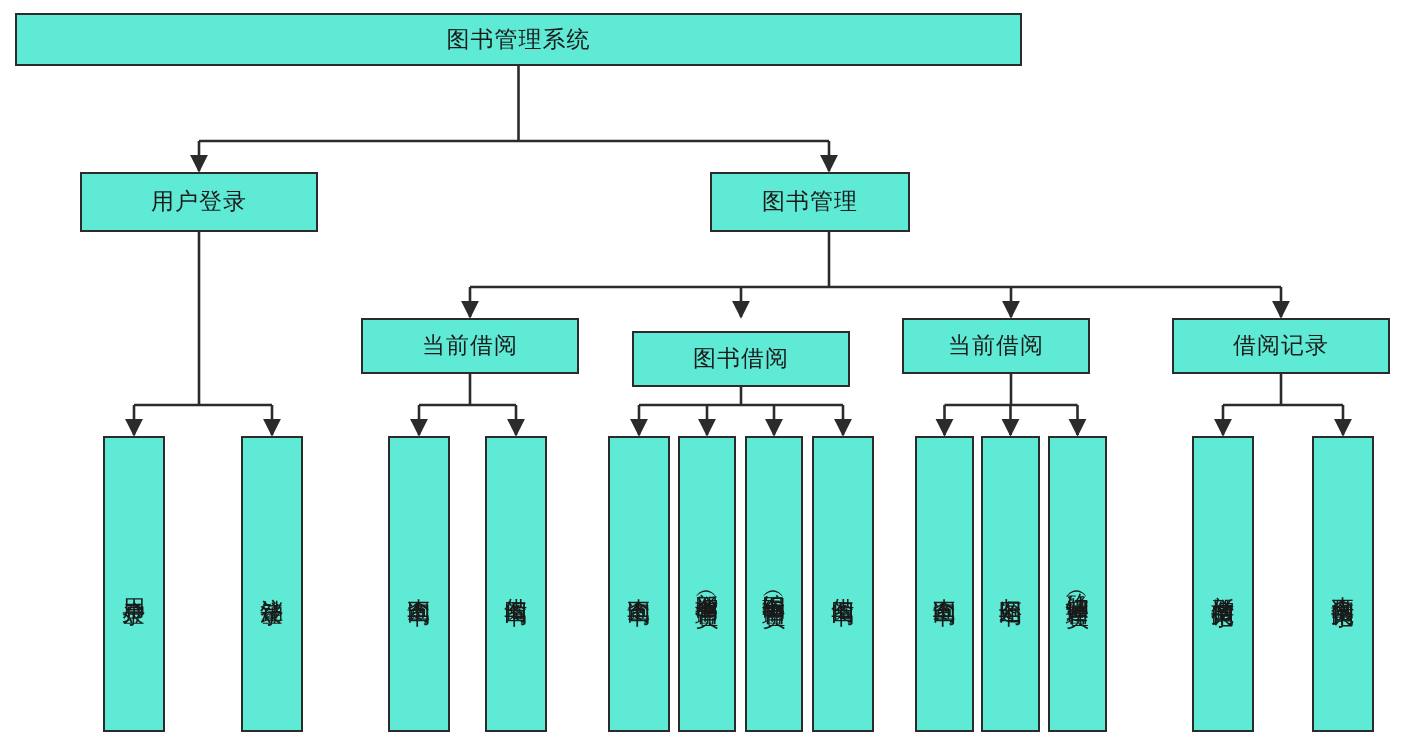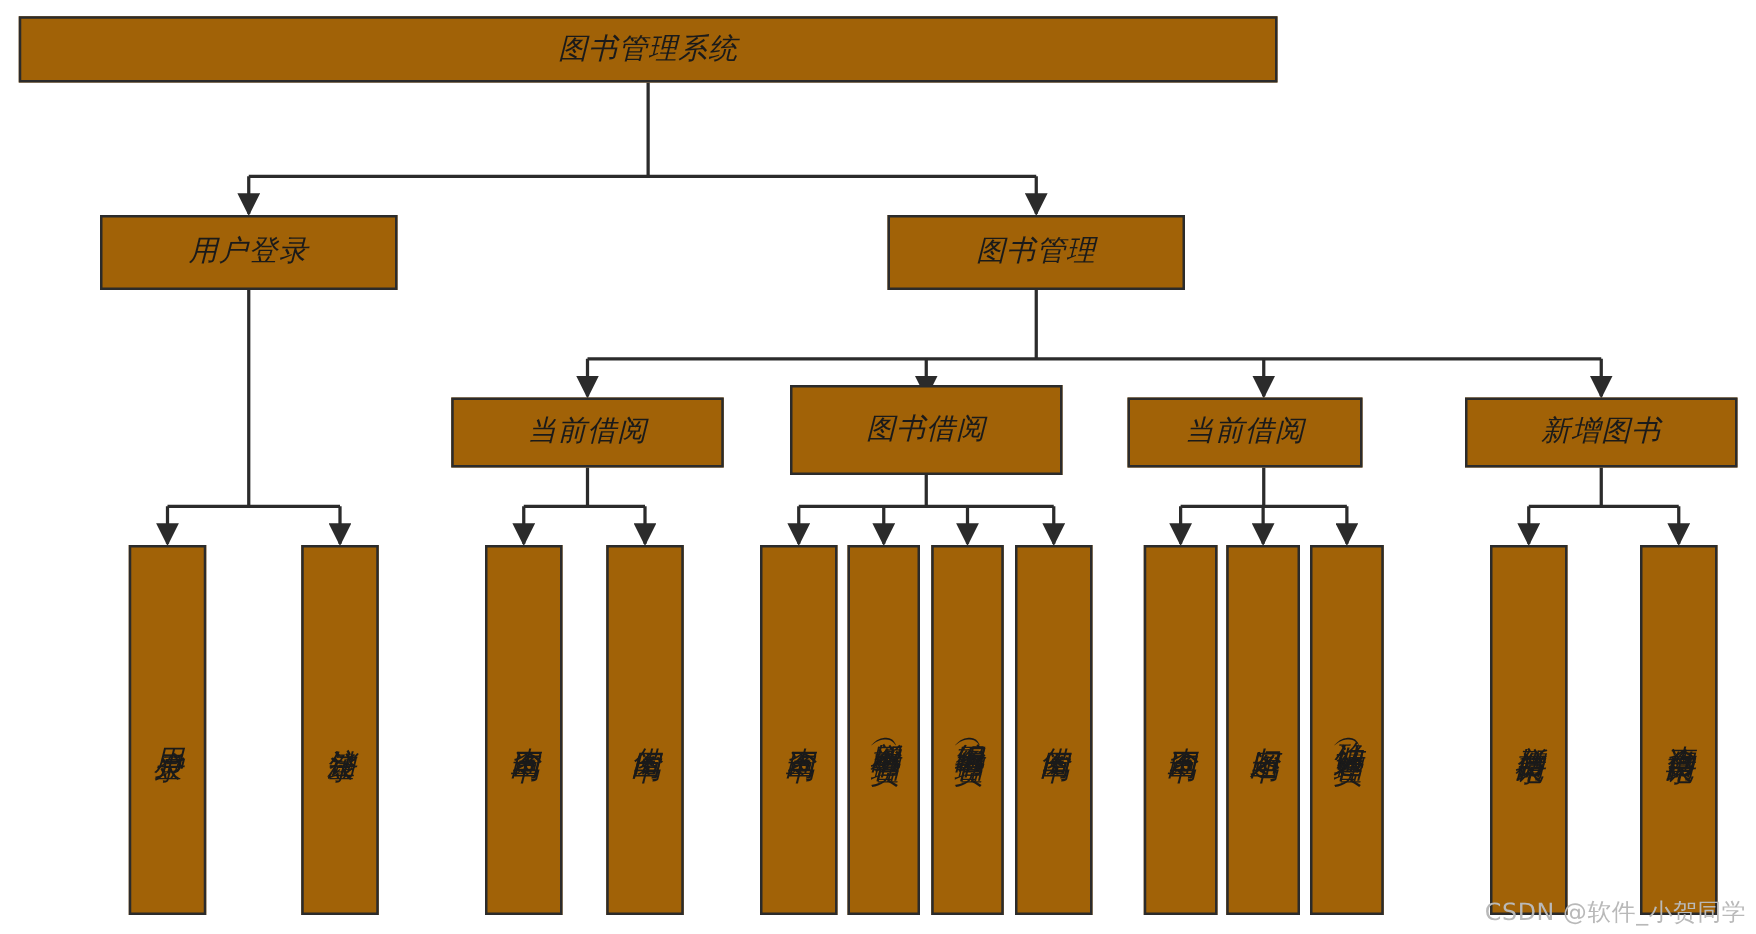--- a/index.html
+++ b/index.html
@@ -22,29 +22,28 @@
     position: absolute;
     left: 0;
     top: 0;
     width: 1405px;
     height: 747px;
     pointer-events: none;
   }
   .node {
     position: absolute;
     box-sizing: border-box;
-    background: #a16207;
+    background: #5eead4;
     border: 2px solid #2b2b2b;
     display: flex;
     align-items: center;
     justify-content: center;
     text-align: right;
     color: #1a1a1a;
     z-index: 2;
-    font-style: italic;
   }
   .node.horiz {
     font-size: 23px;
     line-height: 1.2;
     letter-spacing: 1px;
   }
   .node.vert {
     writing-mode: vertical-rl;
     text-orientation: upright;
     font-size: 23px;
@@ -119,34 +118,34 @@
       </g>
   </svg>
 
   <div id="node-layer">
       <div class="node horiz" style="left: 15px; top: 13px; width: 1007px; height: 53px;">
         <span>图书管理系统</span>
       </div>
       <div class="node horiz" style="left: 80px; top: 172px; width: 238px; height: 60px;">
         <span>用户登录</span>
       </div>
-      <div class="node horiz" style="left: 710px; top: 172px; width: 238px; height: 60px;">
+      <div class="node horiz" style="left: 710px; top: 172px; width: 200px; height: 60px;">
         <span>图书管理</span>
       </div>
       <div class="node horiz" style="left: 361px; top: 318px; width: 218px; height: 56px;">
         <span>当前借阅</span>
       </div>
-      <div class="node horiz" style="left: 632px; top: 308px; width: 218px; height: 72px;">
+      <div class="node horiz" style="left: 632px; top: 331px; width: 218px; height: 56px;">
         <span>图书借阅</span>
       </div>
       <div class="node horiz" style="left: 902px; top: 318px; width: 188px; height: 56px;">
         <span>当前借阅</span>
       </div>
       <div class="node horiz" style="left: 1172px; top: 318px; width: 218px; height: 56px;">
-        <span>新增图书</span>
+        <span>借阅记录</span>
       </div>
       <div class="node vert" style="left: 103px; top: 436px; width: 62px; height: 296px;">
         <span class="vtext">用户登录</span>
       </div>
       <div class="node vert" style="left: 241px; top: 436px; width: 62px; height: 296px;">
         <span class="vtext">注销登录</span>
       </div>
       <div class="node vert" style="left: 388px; top: 436px; width: 62px; height: 296px;">
         <span class="vtext">查询图书</span>
       </div>
@@ -175,14 +174,13 @@
         <span class="vtext">确认归还（管理员）</span>
       </div>
       <div class="node vert" style="left: 1192px; top: 436px; width: 62px; height: 296px;">
         <span class="vtext">新增借阅记录</span>
       </div>
       <div class="node vert" style="left: 1312px; top: 436px; width: 62px; height: 296px;">
         <span class="vtext">查询借阅记录</span>
       </div>
     </div>
 
-  <div class="watermark">CSDN @软件_小贺同学</div>
 </div>
 
 </body></html>

